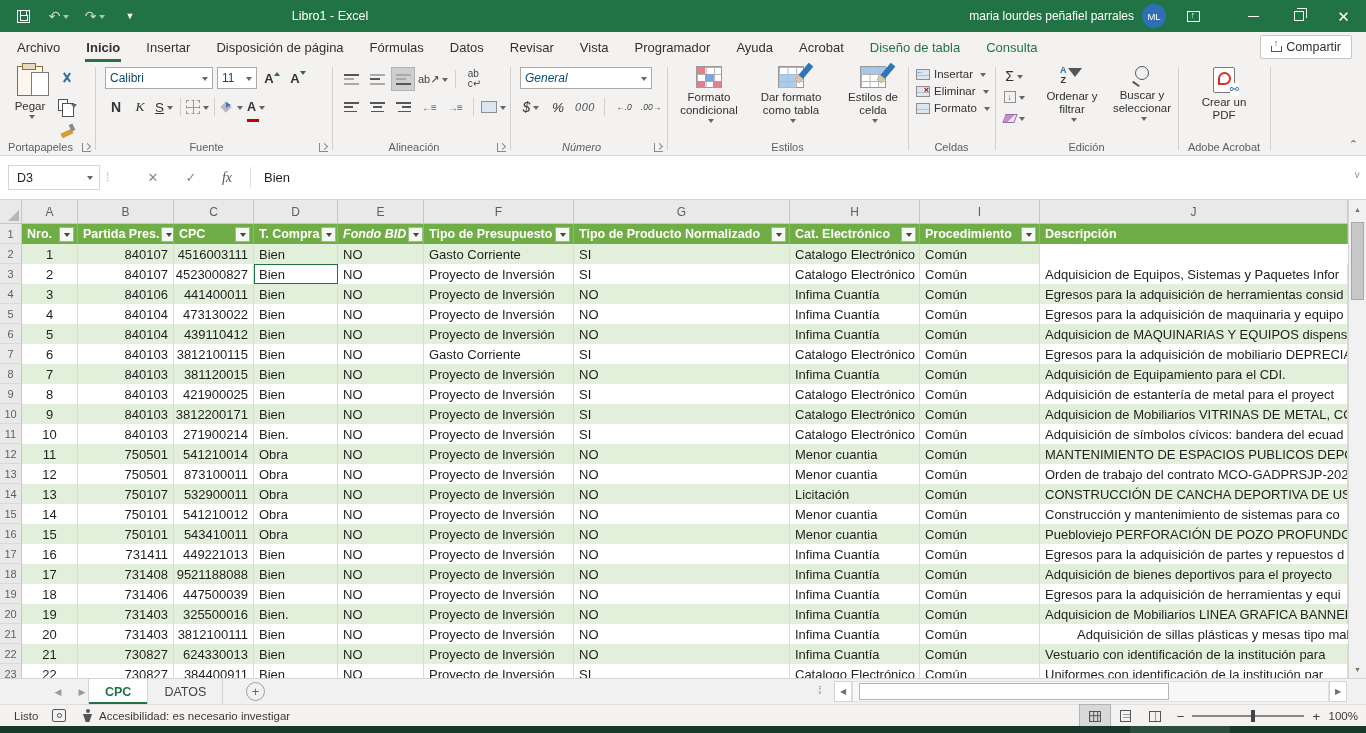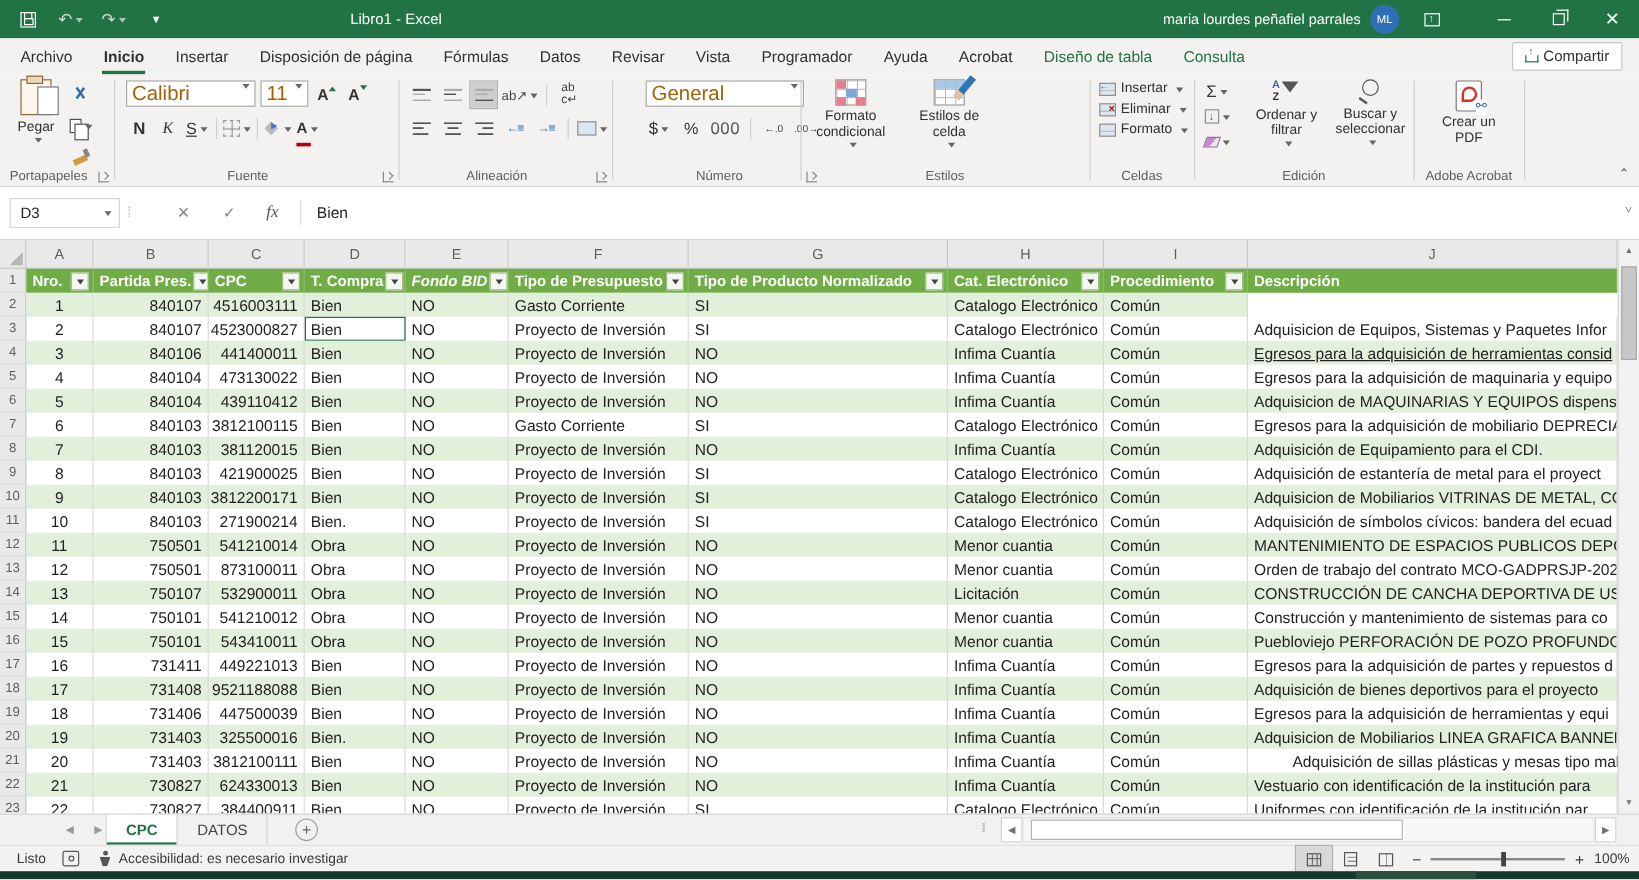--- a/index.html
+++ b/index.html
@@ -44,21 +44,21 @@
   
   .ribbon { position:absolute; top:62px; left:0; width:1366px; height:94px; background:#f3f2f1; border-bottom:1px solid #d8d6d4; }
   .rgroup { position:absolute; top:0; height:93px; }
   .rgroup .glabel { position:absolute; bottom:2px; left:0; right:14px; text-align:center; font-size:11px; color:#605e5c; white-space:nowrap; }
   .rgroup .glabel.full { right:0; }
   .gsep { position:absolute; top:5px; bottom:5px; width:1px; background:#d2d0ce; }
   .launcher { position:absolute; right:4px; bottom:3px; width:9px; height:9px; border-left:1px solid #8a8886; border-bottom:1px solid #8a8886; }
   .launcher:before { content:""; position:absolute; right:1px; top:1px; width:4px; height:4px; border-right:1.2px solid #8a8886; border-bottom:1.2px solid #8a8886; transform:rotate(-45deg); }
   .car { display:inline-block; width:0; height:0; border:3.5px solid transparent; border-top:4px solid #666; margin-left:3px; position:relative; top:2px; }
   .bigbtn { display:flex; flex-direction:column; align-items:center; font-size:11.5px; color:#323130; text-align:center; line-height:1.15; }
-  .combo { background:#fff; border:1px solid #aca9a6; height:22px; display:flex; align-items:flex-start; justify-content:space-between; padding:0 4px; font-size:17px; color:#a16207; }
+  .combo { background:#fff; border:1px solid #aca9a6; height:22px; display:flex; align-items:center; justify-content:space-between; padding:0 4px; font-size:12px; color:#0c4a6e; }
   .sbtn { height:22px; min-width:22px; display:flex; align-items:center; justify-content:center; color:#333; }
 
   
   .g-clip { left:0; width:95px; }
   .paste { position:absolute; left:8px; top:4px; width:44px; height:68px; }
   .clipicon { width:26px; height:30px; border:1.5px solid #8a6d3b; background:#fdf6ec; position:relative; margin:0 auto; }
   .clipicon:before { content:""; position:absolute; left:4px; top:-4px; width:12px; height:5px; border:1.2px solid #8a6d3b; background:#e8d9c0; }
   .clipicon:after { content:""; position:absolute; right:-7px; top:5px; width:16px; height:22px; background:#fff; border:1.2px solid #7a7a7a; }
   .minicol { position:absolute; left:56px; top:6px; display:flex; flex-direction:column; gap:4px; }
   .scis { position:relative; width:14px; height:14px; }
@@ -102,25 +102,25 @@
   .l-left   { background:linear-gradient(#555 1.5px,transparent 1.5px) 0 0/15px 11px no-repeat, linear-gradient(#555 1.5px,transparent 1.5px) 0 4.5px/9px 11px no-repeat, linear-gradient(#555 1.5px,transparent 1.5px) 0 9px/13px 11px no-repeat; }
   .l-center { background:linear-gradient(#555 1.5px,transparent 1.5px) 0 0/15px 11px no-repeat, linear-gradient(#555 1.5px,transparent 1.5px) 3px 4.5px/9px 11px no-repeat, linear-gradient(#555 1.5px,transparent 1.5px) 1px 9px/13px 11px no-repeat; }
   .l-right  { background:linear-gradient(#555 1.5px,transparent 1.5px) 0 0/15px 11px no-repeat, linear-gradient(#555 1.5px,transparent 1.5px) 6px 4.5px/9px 11px no-repeat, linear-gradient(#555 1.5px,transparent 1.5px) 2px 9px/13px 11px no-repeat; }
   .sel { background-color:#cecece; outline:1px solid #b5b3b1; }
   .orient { font-size:11px; color:#444; transform:rotate(0); }
   .wrapic { font-size:10px; color:#444; line-height:1; text-align:left; }
   .mergeic { width:16px; height:12px; border:1px solid #8f8f8f; background:#dce6f1; display:inline-block; }
   .indent { font-size:10px; color:#2d6da4; letter-spacing:-1px; }
 
   
-  .g-num { left:528px; width:157px; }
+  .g-num { left:510px; width:157px;font-style:italic; }
   .numrow1 { position:absolute; left:10px; top:5px; }
   .numcombo { width:132px; }
   .numrow2 { position:absolute; left:10px; top:34px; display:flex; align-items:center; gap:5px; }
-  .dollar { font-size:14px; } .pct { font-size:13.5px; } .milli { font-size:14px; letter-spacing:.5px; color:#555; }
+  .dollar { font-size:14px; } .pct { font-size:13.5px; } .milli { font-size:11px; letter-spacing:.5px; color:#555; }
   .decic { font-size:8.5px; color:#444; line-height:1; text-align:right; }
 
   
   .g-styles { left:667px; width:241px; }
   .styles-row { position:absolute; left:4px; top:4px; display:flex; gap:6px; }
   .stybtn { width:76px; }
   .styicon { width:26px; height:22px; margin-bottom:3px; position:relative; border:1px solid #9a9a9a; background:
       linear-gradient(rgba(170,170,170,.9) 1px,transparent 1px) 0 0/100% 7px,
       linear-gradient(90deg,rgba(170,170,170,.9) 1px,transparent 1px) 0 0/8.6px 100%, #fff; }
   .ic-cf:before { content:""; position:absolute; left:0; top:0; width:8px; height:7px; background:#e57f8e; box-shadow:0 14px 0 #e57f8e, 16px 14px 0 #e57f8e; }
@@ -429,20 +429,25 @@
       <div class="glabel">Número</div>
       <div class="launcher"></div>
     </div>
     <div class="gsep" style="left:667px"></div>
 
     <div class="rgroup g-styles">
       <div class="styles-row">
           <div class="bigbtn stybtn">
             <span class="styicon ic-cf"></span>
             <span>Formato condicional</span>
+            <span class="car"></span>
+          </div>
+          <div class="bigbtn stybtn">
+            <span class="styicon ic-ft"></span>
+            <span>Dar formato como tabla</span>
             <span class="car"></span>
           </div>
           <div class="bigbtn stybtn">
             <span class="styicon ic-cs"></span>
             <span>Estilos de celda</span>
             <span class="car"></span>
           </div>
         </div>
       <div class="glabel full">Estilos</div>
     </div>
@@ -640,21 +645,21 @@
             <div class="gut">4</div>
             <div class="dcell al-c" style="width: 56px;">3</div>
             <div class="dcell al-r" style="width: 96px;">840106</div>
             <div class="dcell al-r" style="width: 80px;">441400011</div>
             <div class="dcell al-l" style="width: 84px;">Bien</div>
             <div class="dcell al-l" style="width: 86px;">NO</div>
             <div class="dcell al-l" style="width: 150px;">Proyecto de Inversión</div>
             <div class="dcell al-l" style="width: 216px;">NO</div>
             <div class="dcell al-l" style="width: 130px;">Infima Cuantía</div>
             <div class="dcell al-l" style="width: 120px;">Común</div>
-            <div class="dcell al-l" style="width: 308px; text-decoration: underline;">Egresos para la adquisición de herramientas consid</div>
+            <div class="dcell al-l" style="width: 308px;">Egresos para la adquisición de herramientas consid</div>
           </div>
           <div class="grow-row">
             <div class="gut">5</div>
             <div class="dcell al-c" style="width: 56px;">4</div>
             <div class="dcell al-r" style="width: 96px;">840104</div>
             <div class="dcell al-r" style="width: 80px;">473130022</div>
             <div class="dcell al-l" style="width: 84px;">Bien</div>
             <div class="dcell al-l" style="width: 86px;">NO</div>
             <div class="dcell al-l" style="width: 150px;">Proyecto de Inversión</div>
             <div class="dcell al-l" style="width: 216px;">NO</div>

